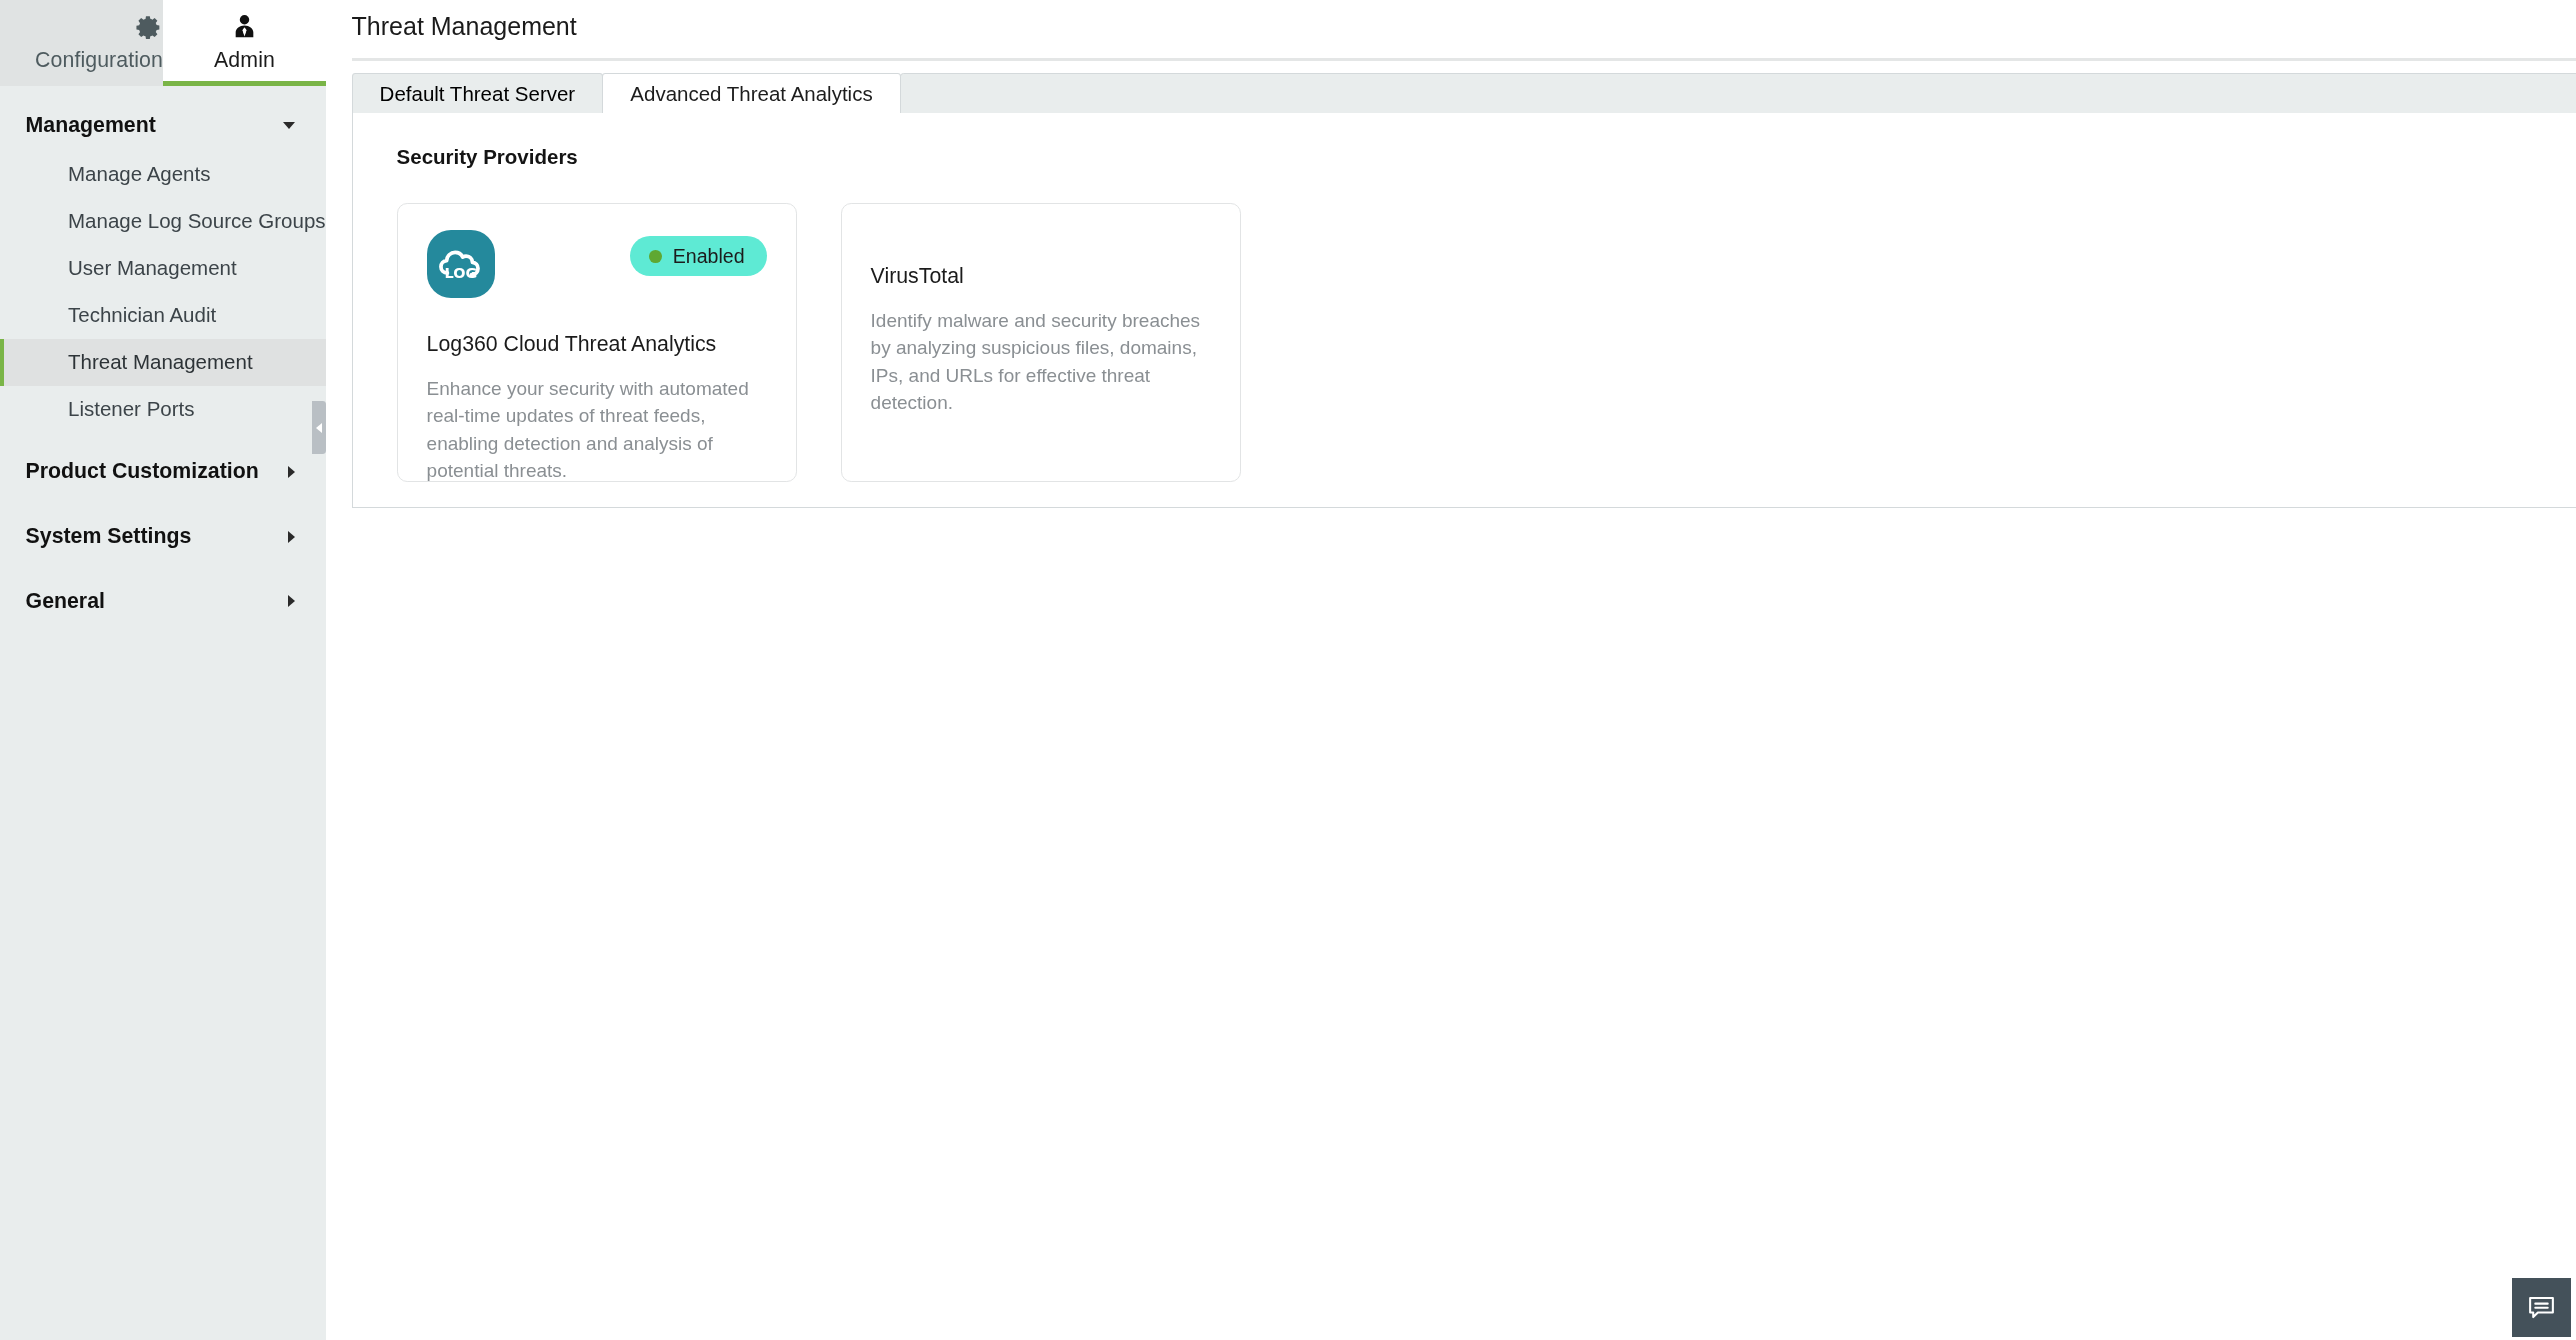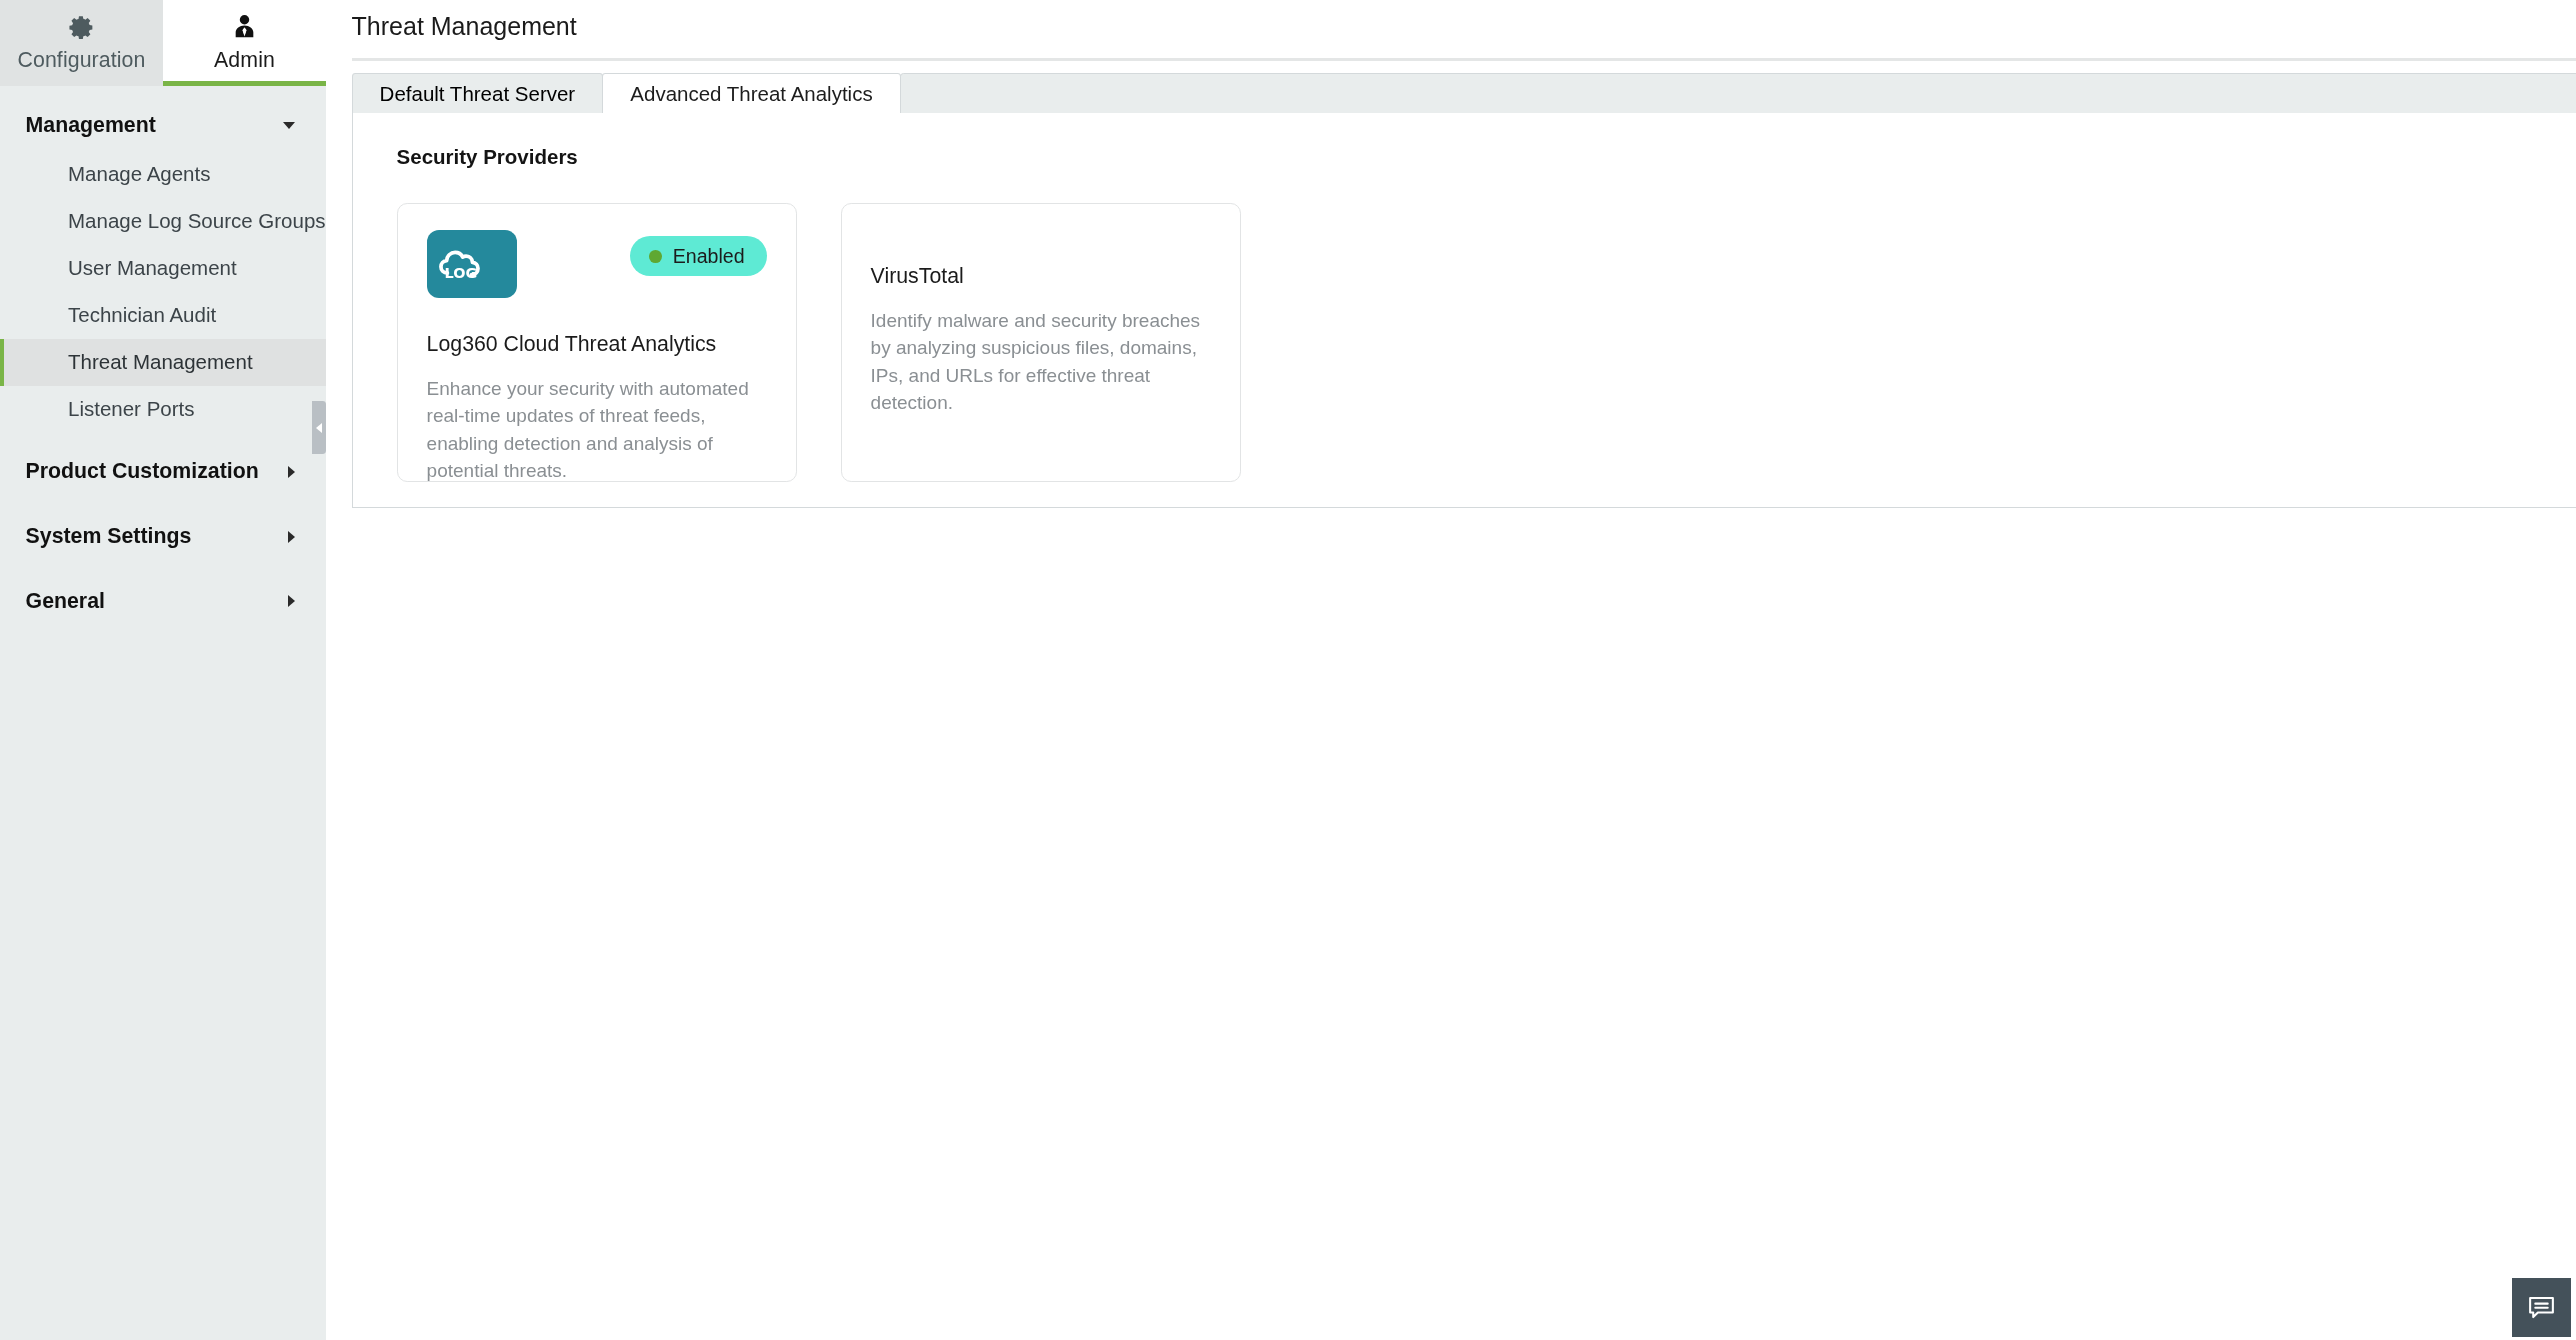--- a/index.html
+++ b/index.html
@@ -14,21 +14,21 @@
   
   .apptabs {
     position: absolute; left: 0; top: 0; width: 326px; height: 86px;
     display: flex; align-items: stretch;
   }
   .apptab {
     width: 163px; height: 86px;
     display: flex; flex-direction: column; align-items: center; justify-content: center;
     gap: 5.1px; cursor: pointer; position: relative;
   }
-  .apptab.inactive { background: #e0e3e3; }
+  .apptab.inactive { background: #e0e3e3; align-items: flex-end; }
   .apptab.active { background: #ffffff; }
   .apptab.active::after {
     content: ""; position: absolute; left: 0; right: 0; bottom: 0; height: 5.1px;
     background: #7ab547;
   }
   .apptab .ic { width: 29px; height: 29px; display: block; }
   .apptab .lbl { font-size: 21.3px; letter-spacing: 0.1px; }
   .apptab.inactive .lbl { color: #4e5b5f; }
   .apptab.active .lbl { color: #1b1b1b; }
 
@@ -108,21 +108,21 @@
     position: absolute; left: 44px; top: 32px; font-size: 20.5px; font-weight: bold; color: #141414;
   }
 
   .cards { position: absolute; left: 44px; top: 90px; display: flex; gap: 44px; }
   .card {
     width: 400px; height: 279px; background: #ffffff;
     border: 0.9px solid #e2e4e5; border-radius: 10.2px;
     position: relative; padding: 25.6px 29px;
   }
   .card-top { display: flex; align-items: flex-start; justify-content: space-between; }
-  .logo { width: 90px; height: 68px; border-radius: 12px; display: block; }
+  .logo { width: 68px; height: 68px; border-radius: 24px; display: block; }
   .logo.teal { background: #24899c; }
   .logo.indigo { background: #3b4ef5; }
 
   .badge-enabled {
     display: inline-flex; align-items: center; gap: 11px;
     background: #5eead4; border-radius: 25.6px; padding: 8.5px 22px 8.5px 19px;
     margin-top: 6.8px;
   }
   .badge-enabled .dot { width: 12.8px; height: 12.8px; border-radius: 50%; background: #5fa832; }
   .badge-enabled .t { font-size: 19.6px; color: #1c1c1c; }

